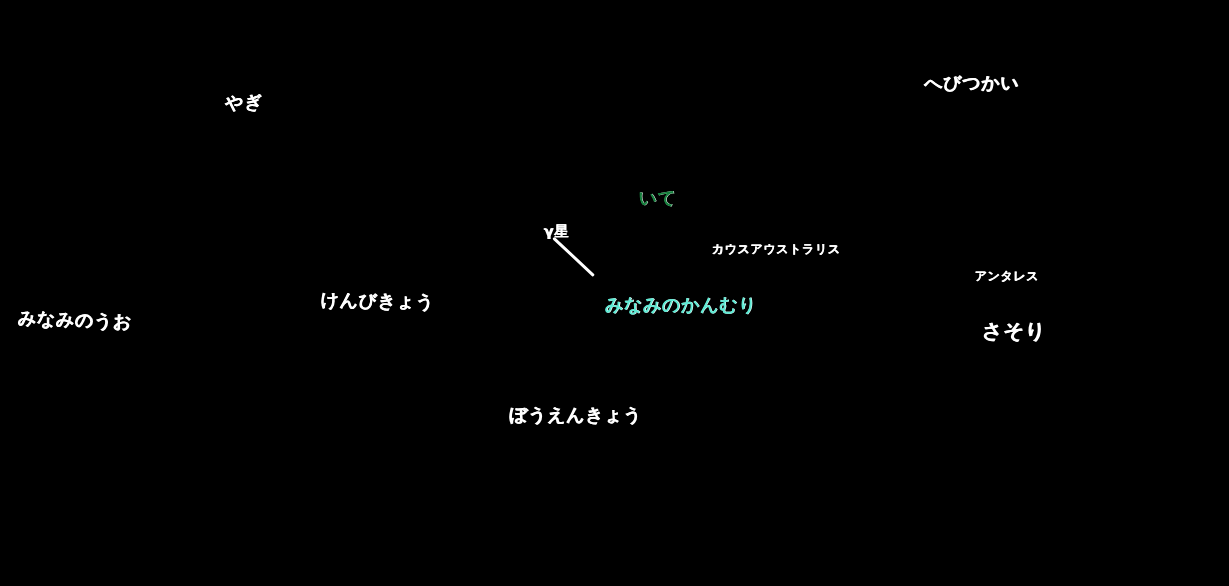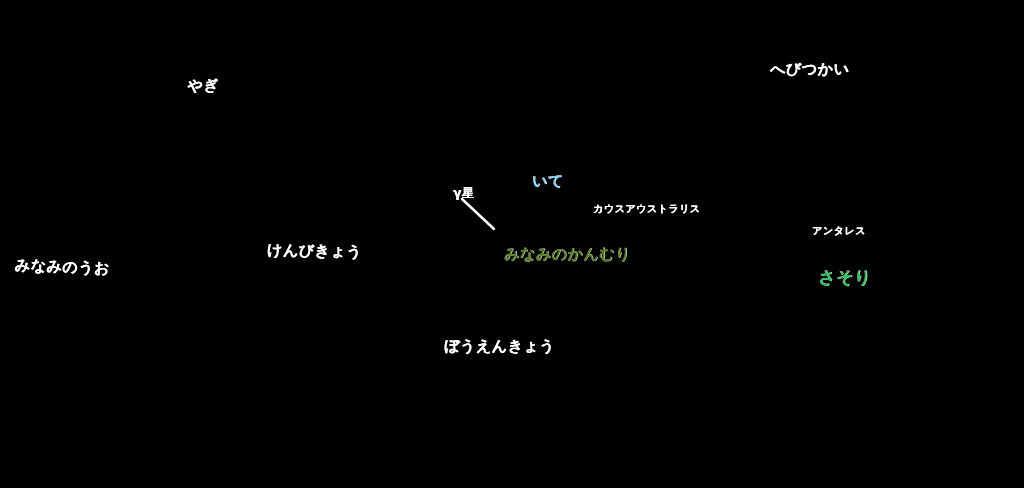--- a/index.html
+++ b/index.html
@@ -38,22 +38,22 @@
 </head>
 <body>
 
 <div id="star-chart" style="background: rgb(0, 0, 0);">
   <svg id="annotation-svg" viewBox="0 0 1024 488" xmlns="http://www.w3.org/2000/svg">
     <line id="pointer-line" x1="462" y1="199" x2="494" y2="229" stroke="#ffffff" stroke-width="2.5" stroke-linecap="round"></line>
   </svg>
 
 <div class="sky-label" style="left: 187px; top: 79px; font-size: 15px; color: rgb(255, 255, 255); transform: rotate(-2deg);">やぎ</div>
     <div class="sky-label" style="left: 770px; top: 62px; font-size: 15px; color: rgb(255, 255, 255);">へびつかい</div>
-    <div class="sky-label" style="left: 532px; top: 174px; font-size: 15px; color: #7dd3fc;">いて</div>
+    <div class="sky-label" style="left: 532px; top: 158px; font-size: 15px; color: #15803d;">いて</div>
     <div class="sky-label" style="left: 453px; top: 187px; font-size: 12px; color: rgb(255, 255, 255);">γ星</div>
     <div class="sky-label" style="left: 593px; top: 204px; font-size: 10px; color: rgb(255, 255, 255);">カウスアウストラリス</div>
     <div class="sky-label" style="left: 812px; top: 182px; font-size: 10px; color: rgb(255, 255, 255); margin-top: 44px;">アンタレス</div>
     <div class="sky-label" style="left: 267px; top: 243px; font-size: 15px; color: rgb(255, 255, 255); transform: rotate(1deg);">けんびきょう</div>
-    <div class="sky-label" style="left: 504px; top: 247px; font-size: 15px; color: #4d7c0f;">みなみのかんむり</div>
+    <div class="sky-label" style="left: 504px; top: 247px; font-size: 15px; color: #5eead4;">みなみのかんむり</div>
     <div class="sky-label" style="left: 15px; top: 258px; font-size: 15px; color: rgb(255, 255, 255); transform: rotate(2deg);">みなみのうお</div>
-    <div class="sky-label" style="left: 818px; top: 269px; font-size: 17px; color: #22c55e;">さそり</div>
-    <div class="sky-label" style="left: 424px; top: 339px; font-size: 15px; color: rgb(255, 255, 255); margin-left: 20px;">ぼうえんきょう</div>
+    <div class="sky-label" style="left: 818px; top: 269px; font-size: 17px; color: #ffffff;">さそり</div>
+    <div class="sky-label" style="left: 424px; top: 339px; font-size: 15px; color: rgb(255, 255, 255);">ぼうえんきょう</div>
   </div>
 
 </body></html>

